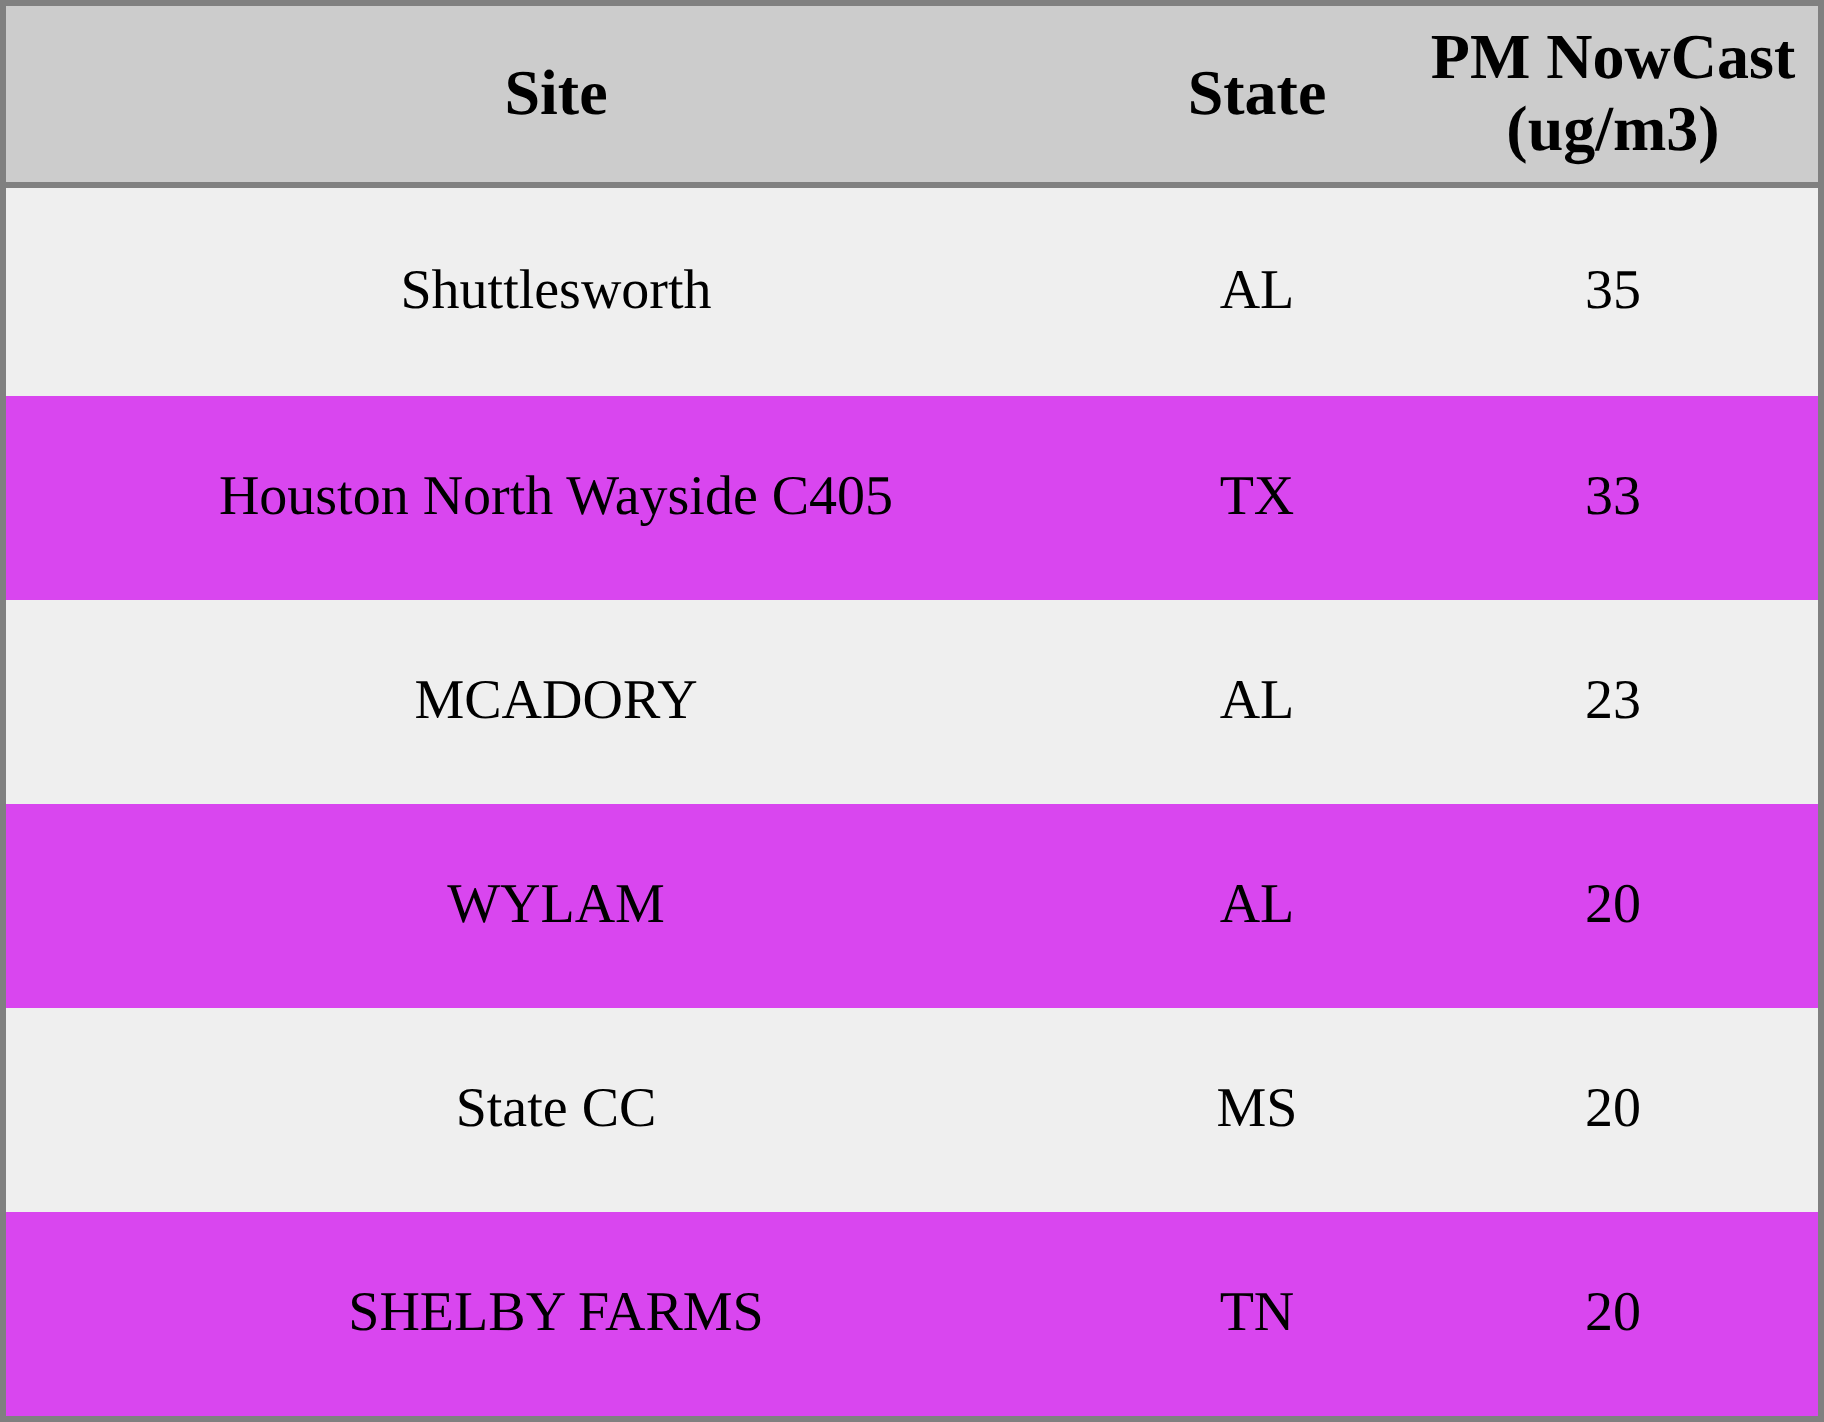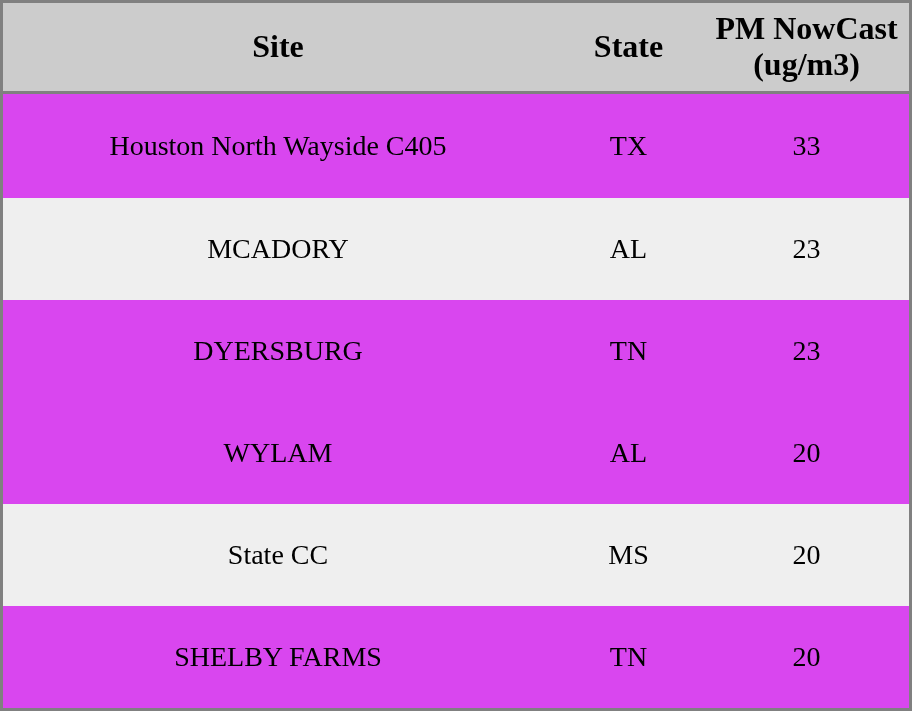--- a/index.html
+++ b/index.html
@@ -70,33 +70,33 @@
       <col class="col-value">
     </colgroup>
     <thead>
       <tr>
         <th>Site</th>
         <th>State</th>
         <th>PM NowCast (ug/m3)</th>
       </tr>
     </thead>
     <tbody>
+      <tr class="odd-row">
+        <td>Shuttlesworth</td>
+        <td>AL</td>
+        <td>35</td>
+      </tr>
       <tr class="even-row">
         <td>Houston North Wayside C405</td>
         <td>TX</td>
         <td>33</td>
       </tr>
       <tr class="odd-row">
         <td>MCADORY</td>
         <td>AL</td>
-        <td>23</td>
-      </tr>
-      <tr class="even-row">
-        <td>DYERSBURG</td>
-        <td>TN</td>
         <td>23</td>
       </tr>
       <tr class="even-row">
         <td>WYLAM</td>
         <td>AL</td>
         <td>20</td>
       </tr>
       <tr class="odd-row">
         <td>State CC</td>
         <td>MS</td>

